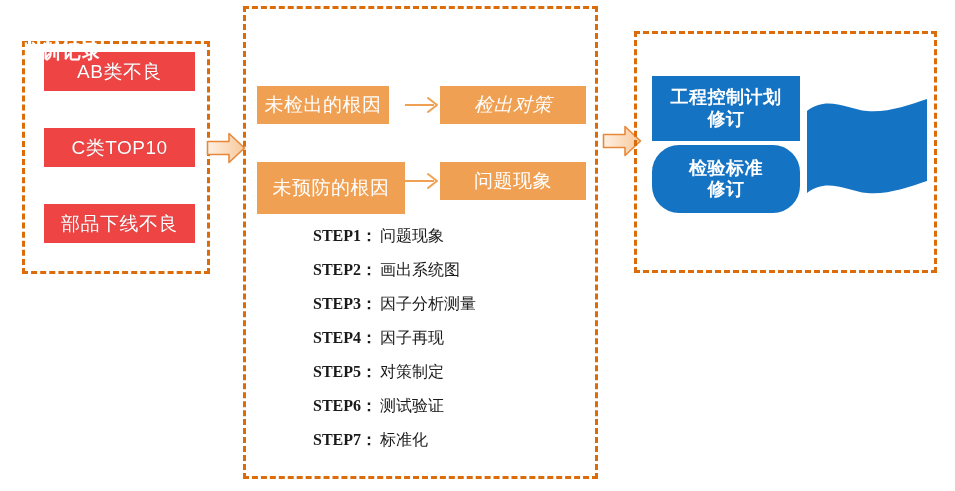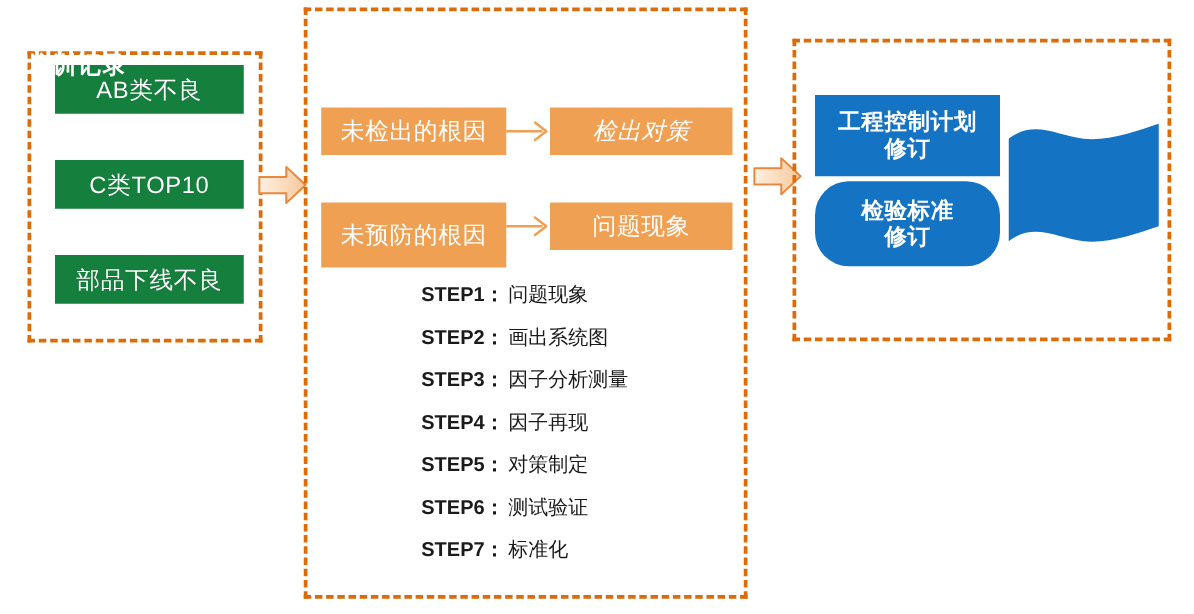--- a/index.html
+++ b/index.html
@@ -25,21 +25,21 @@
     box-sizing: border-box;
     background: transparent;
   }
   #group-left   { left: 22px;  top: 41px;  width: 188px; height: 233px; }
   #group-middle { left: 243px; top: 6px;   width: 355px; height: 473px; }
   #group-right  { left: 634px; top: 31px;  width: 303px; height: 242px; }
 
   
   .teal-box {
     position: absolute;
-    background: #15803d;
+    background: #ef4444;
     color: #ffffff;
     display: flex;
     align-items: center;
     justify-content: center;
     font-size: 19px;
     letter-spacing: 0.5px;
     box-sizing: border-box;
     text-shadow: 0 0 1px rgba(0,0,0,0.25);
   }
   #teal-1 { left: 44px;  top: 52px;  width: 151px; height: 39px; }
@@ -51,21 +51,21 @@
     position: absolute;
     background: #F0A052;
     color: #ffffff;
     display: flex;
     align-items: center;
     justify-content: center;
     font-size: 19px;
     letter-spacing: 0.5px;
     box-sizing: border-box;
   }
-  #orange-cause-1  { left: 257px; top: 86px;  width: 148px; height: 38px; }
+  #orange-cause-1  { left: 257px; top: 86px;  width: 132px; height: 38px; }
   #orange-action-1 { left: 440px; top: 86px;  width: 146px; height: 38px; font-style: italic; }
   #orange-cause-2  { left: 257px; top: 162px; width: 148px; height: 52px; }
   #orange-action-2 { left: 440px; top: 162px; width: 146px; height: 38px; }
 
   
   .thin-arrow {
     position: absolute;
     width: 38px;
     height: 22px;
   }
@@ -131,24 +131,23 @@
     width: 270px;
   }
   .step-row {
     display: flex;
     align-items: baseline;
     height: 34px;
     font-size: 16px;
     color: #1a1a1a;
   }
   .step-key {
-    font-family: Liberation Sans, sans-serif;
+    font-family: Liberation Serif, serif;
     font-weight: bold;
     white-space: pre;
-    margin-left: 24px;
   }
   .step-val {
     font-family: "Liberation Serif", "DejaVu Serif", serif;
     margin-left: 3px;
     white-space: pre;
   }
 </style>
 </head>
 <body>
 

